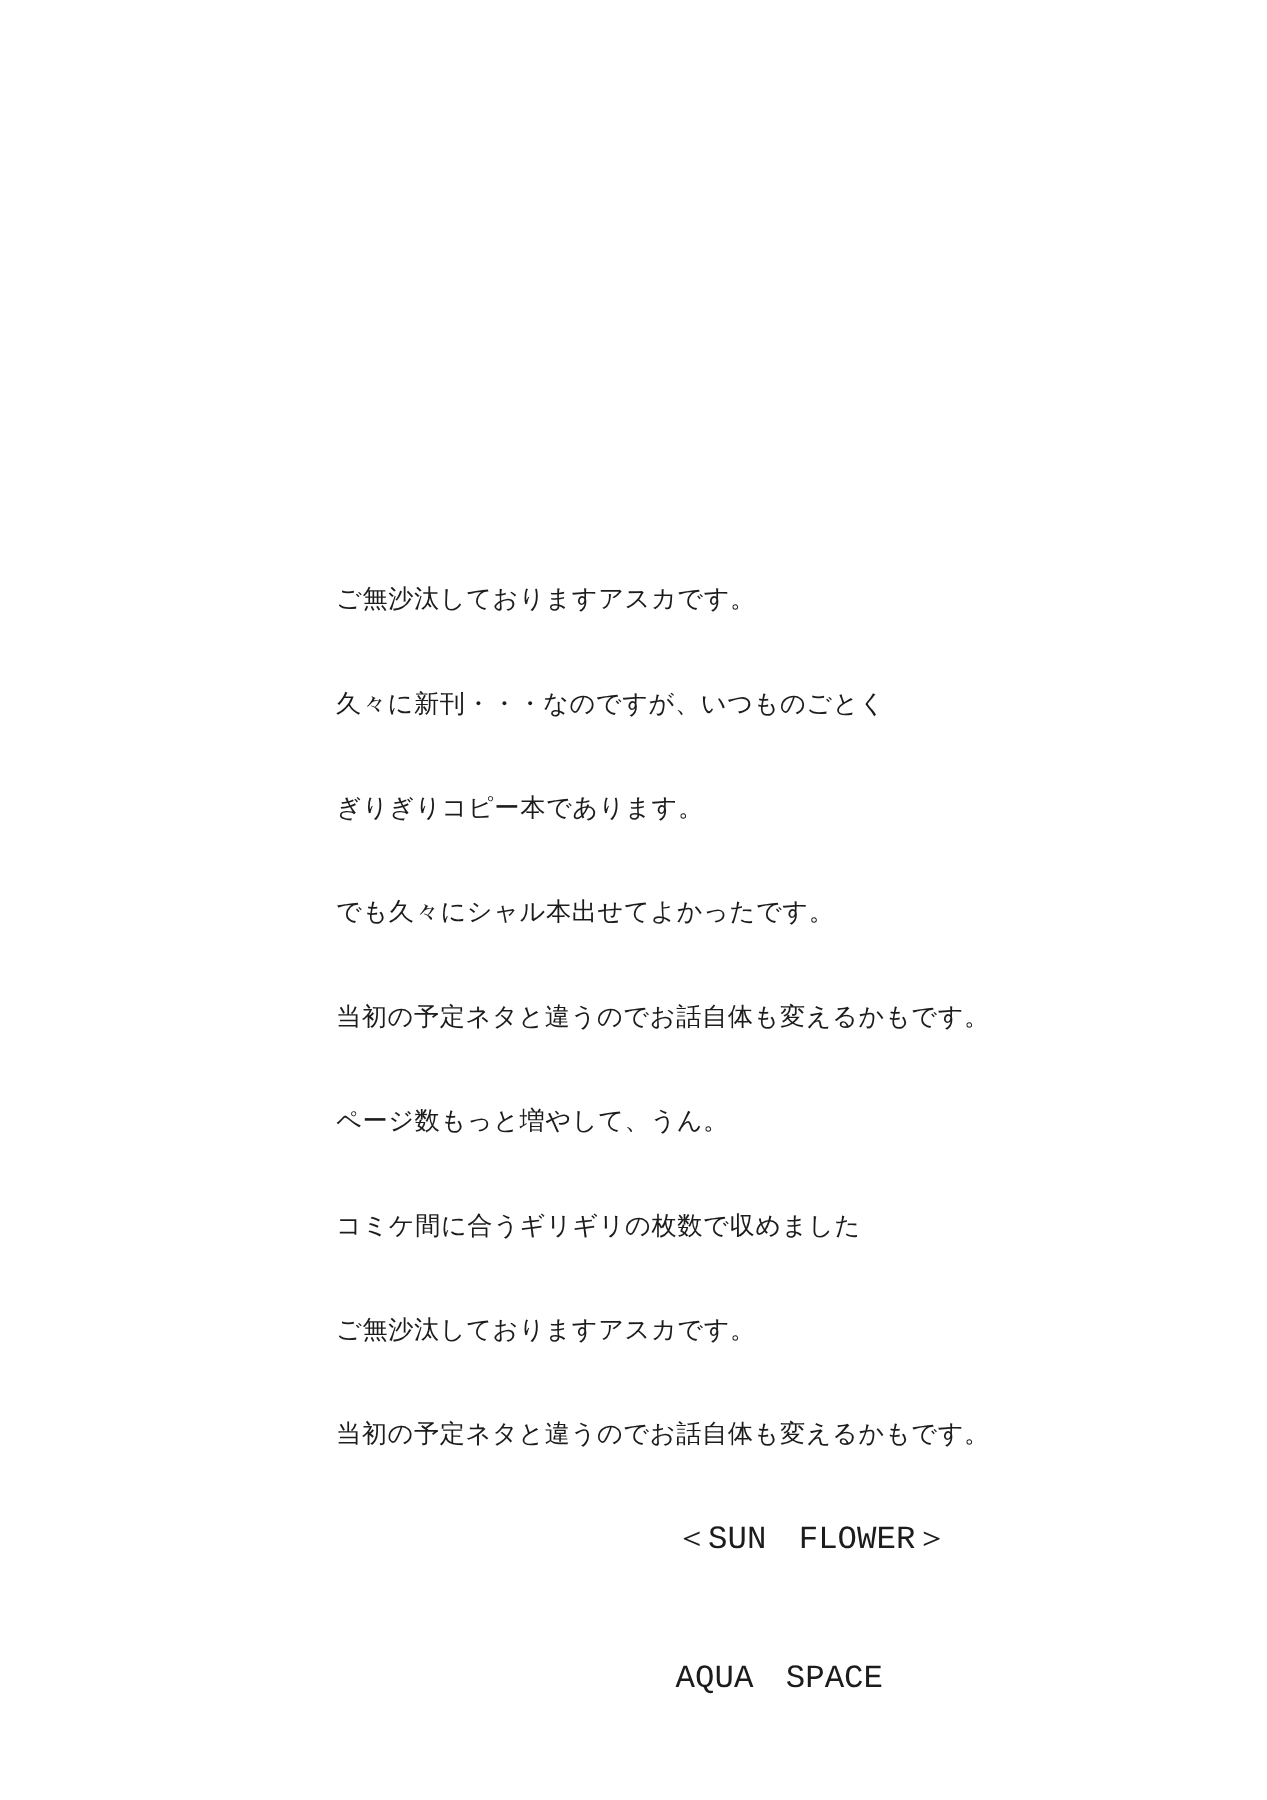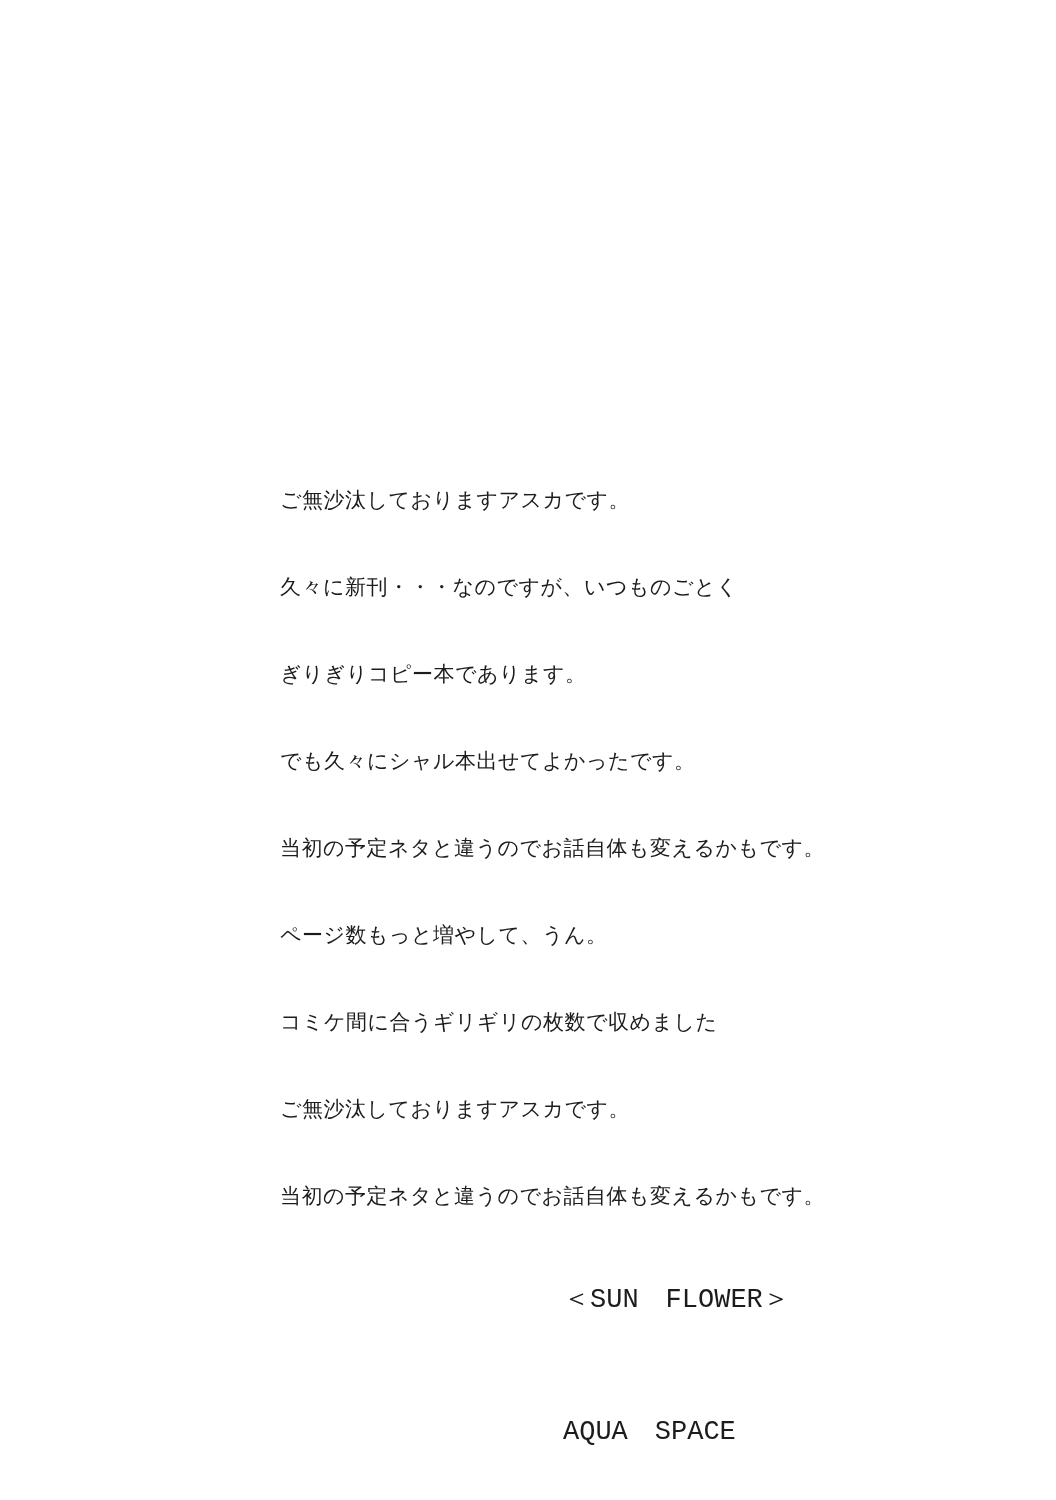--- a/index.html
+++ b/index.html
@@ -31,21 +31,20 @@
   .colophon {
     position: absolute;
     left: 563px;
     top: 1188px;
     font-size: 27px;
     line-height: 38.5px;
     white-space: pre;
   }
   .colophon .line {
     min-height: 38.5px;
-    margin-top: 16px;
   }
 </style>
 </head>
 <body>
 
 <div class="page">
 
   <div class="afterword">
     <div class="line">ご無沙汰しておりますアスカです。</div>
     <div class="line">久々に新刊・・・なのですが、いつものごとく</div>

